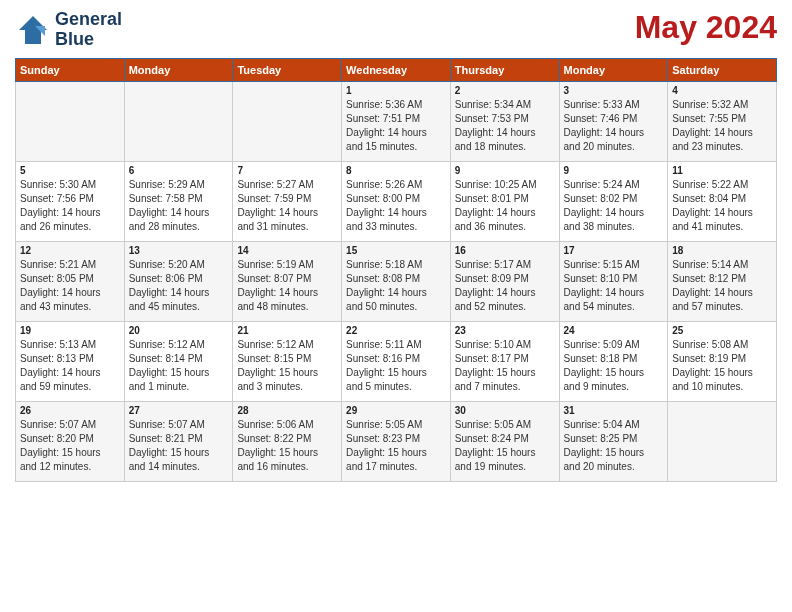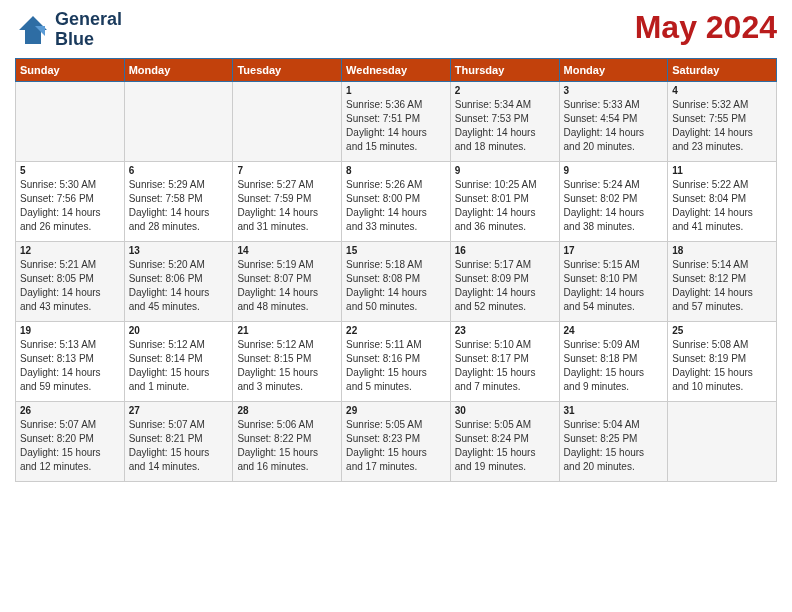--- a/index.html
+++ b/index.html
@@ -140,21 +140,21 @@
           <td>
             <span class="day-num">2</span>
             <div class="day-info">Sunrise: 5:34 AM
 Sunset: 7:53 PM
 Daylight: 14 hours
 and 18 minutes.</div>
           </td>
           <td>
             <span class="day-num">3</span>
             <div class="day-info">Sunrise: 5:33 AM
-Sunset: 4:54 PM
+Sunset: 7:46 PM
 Daylight: 14 hours
 and 20 minutes.</div>
           </td>
           <td>
             <span class="day-num">4</span>
             <div class="day-info">Sunrise: 5:32 AM
 Sunset: 7:55 PM
 Daylight: 14 hours
 and 23 minutes.</div>
           </td>

